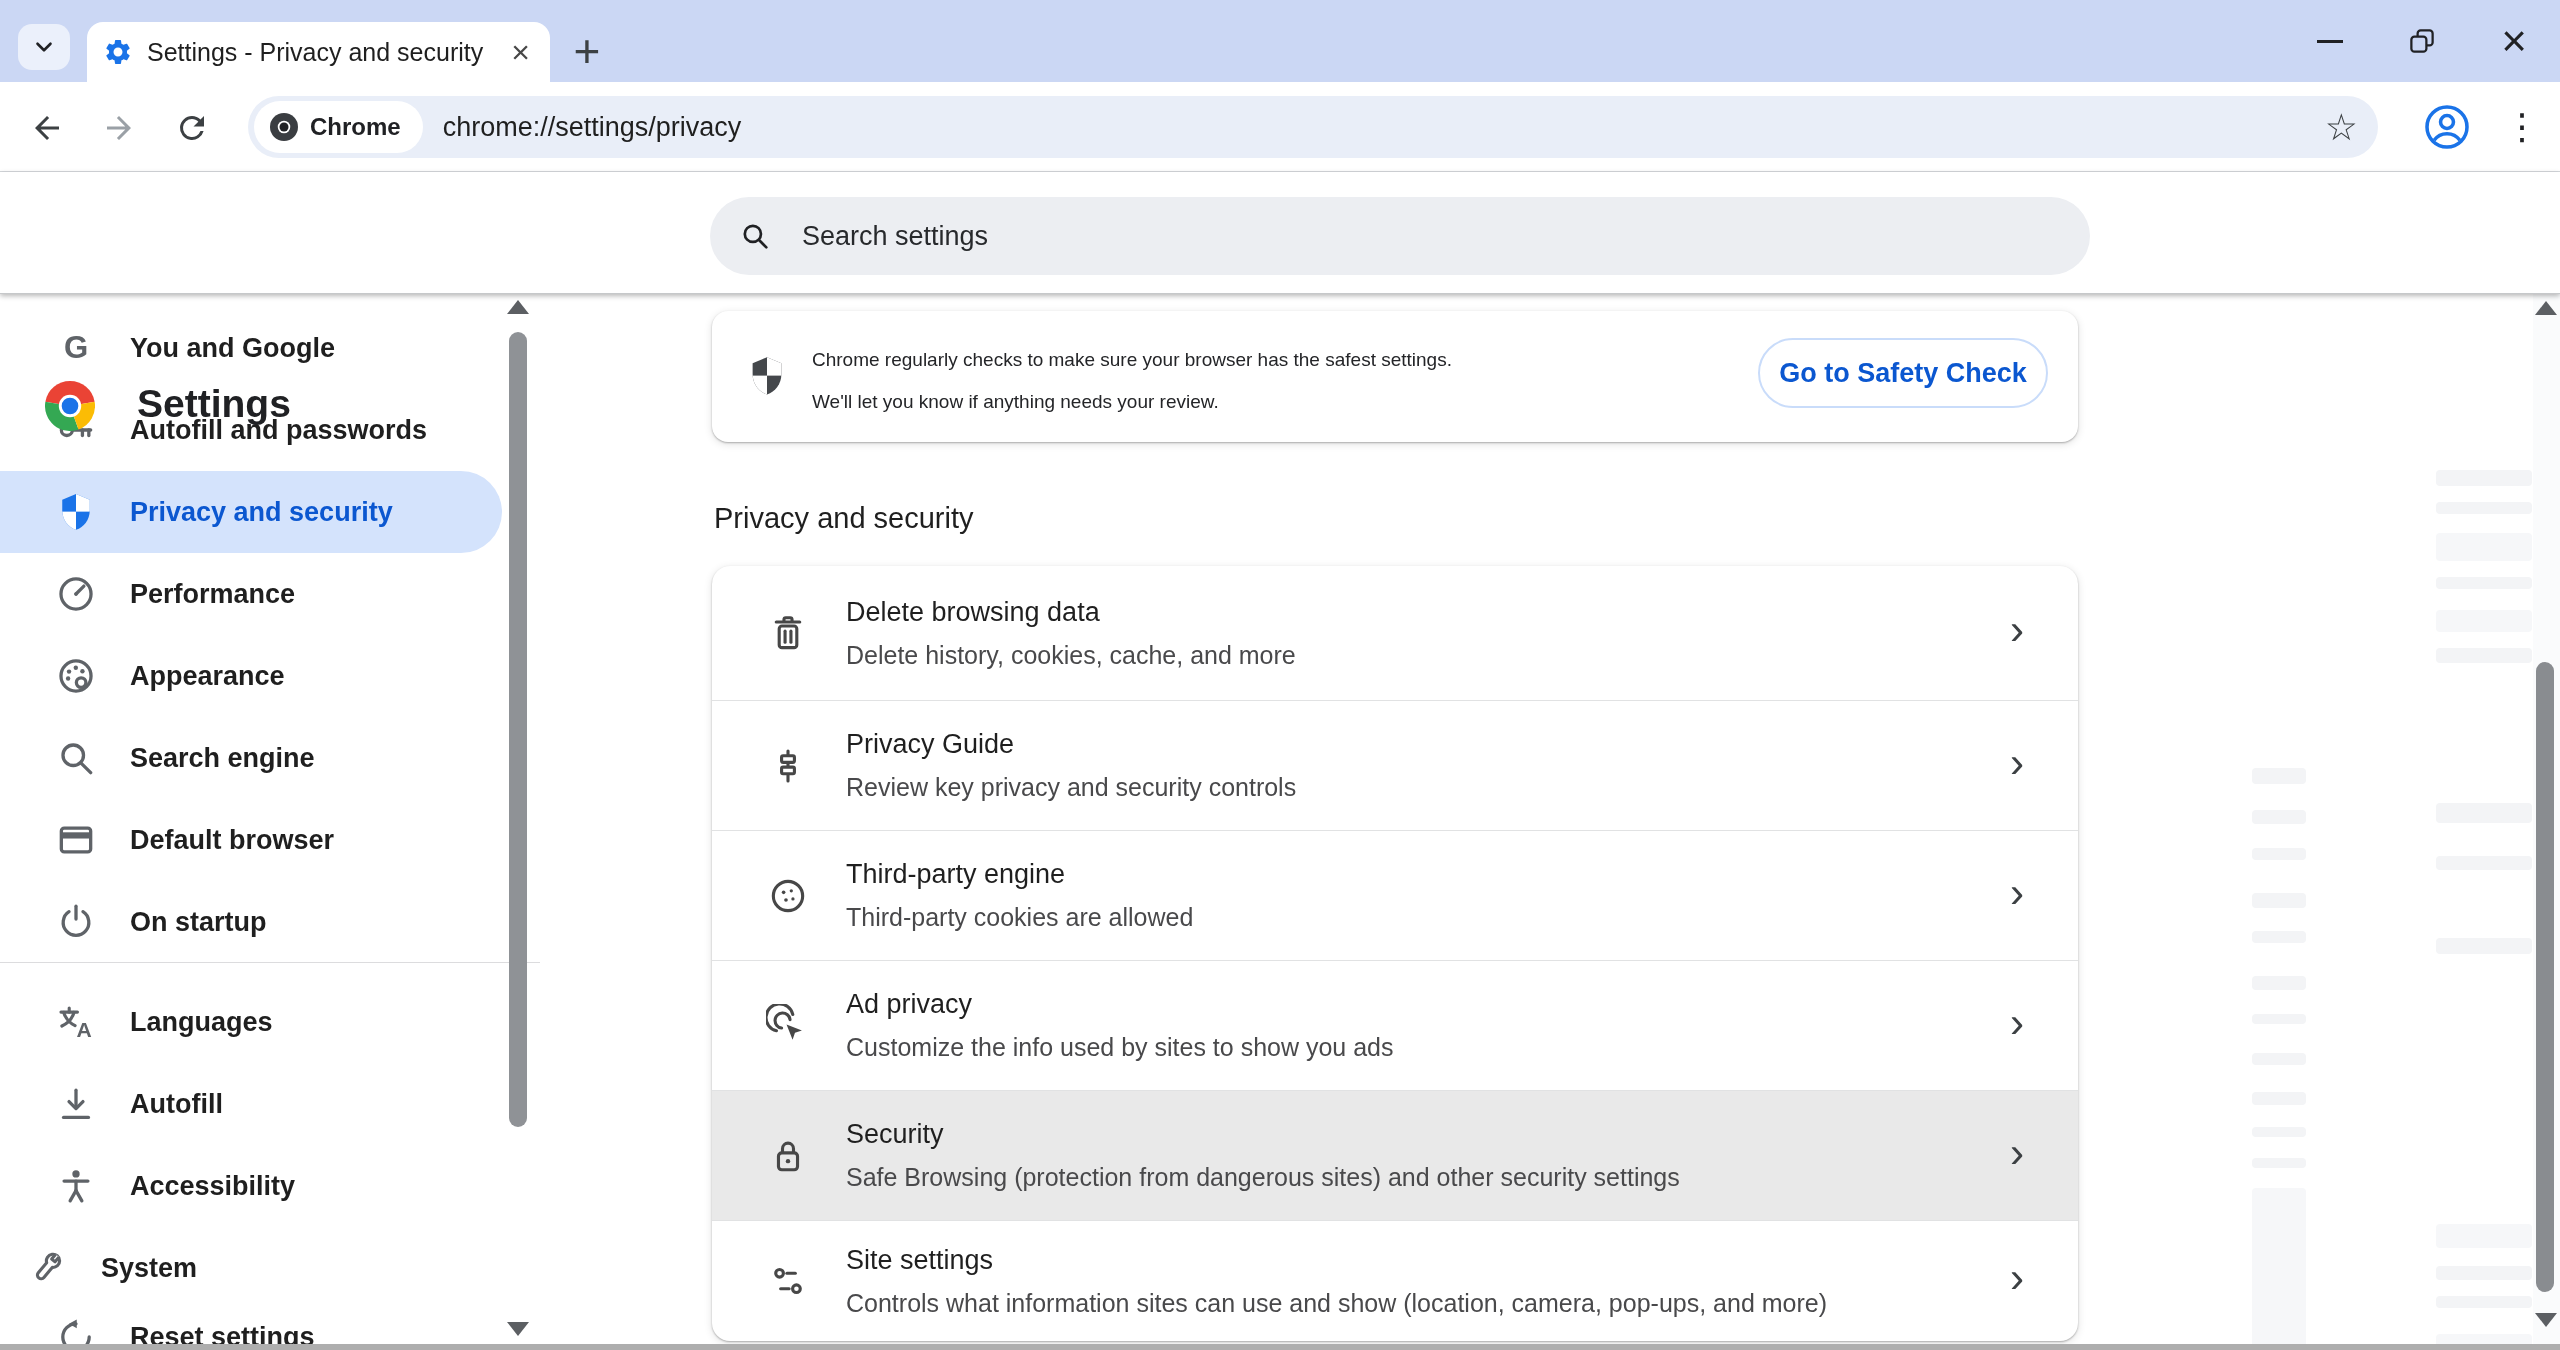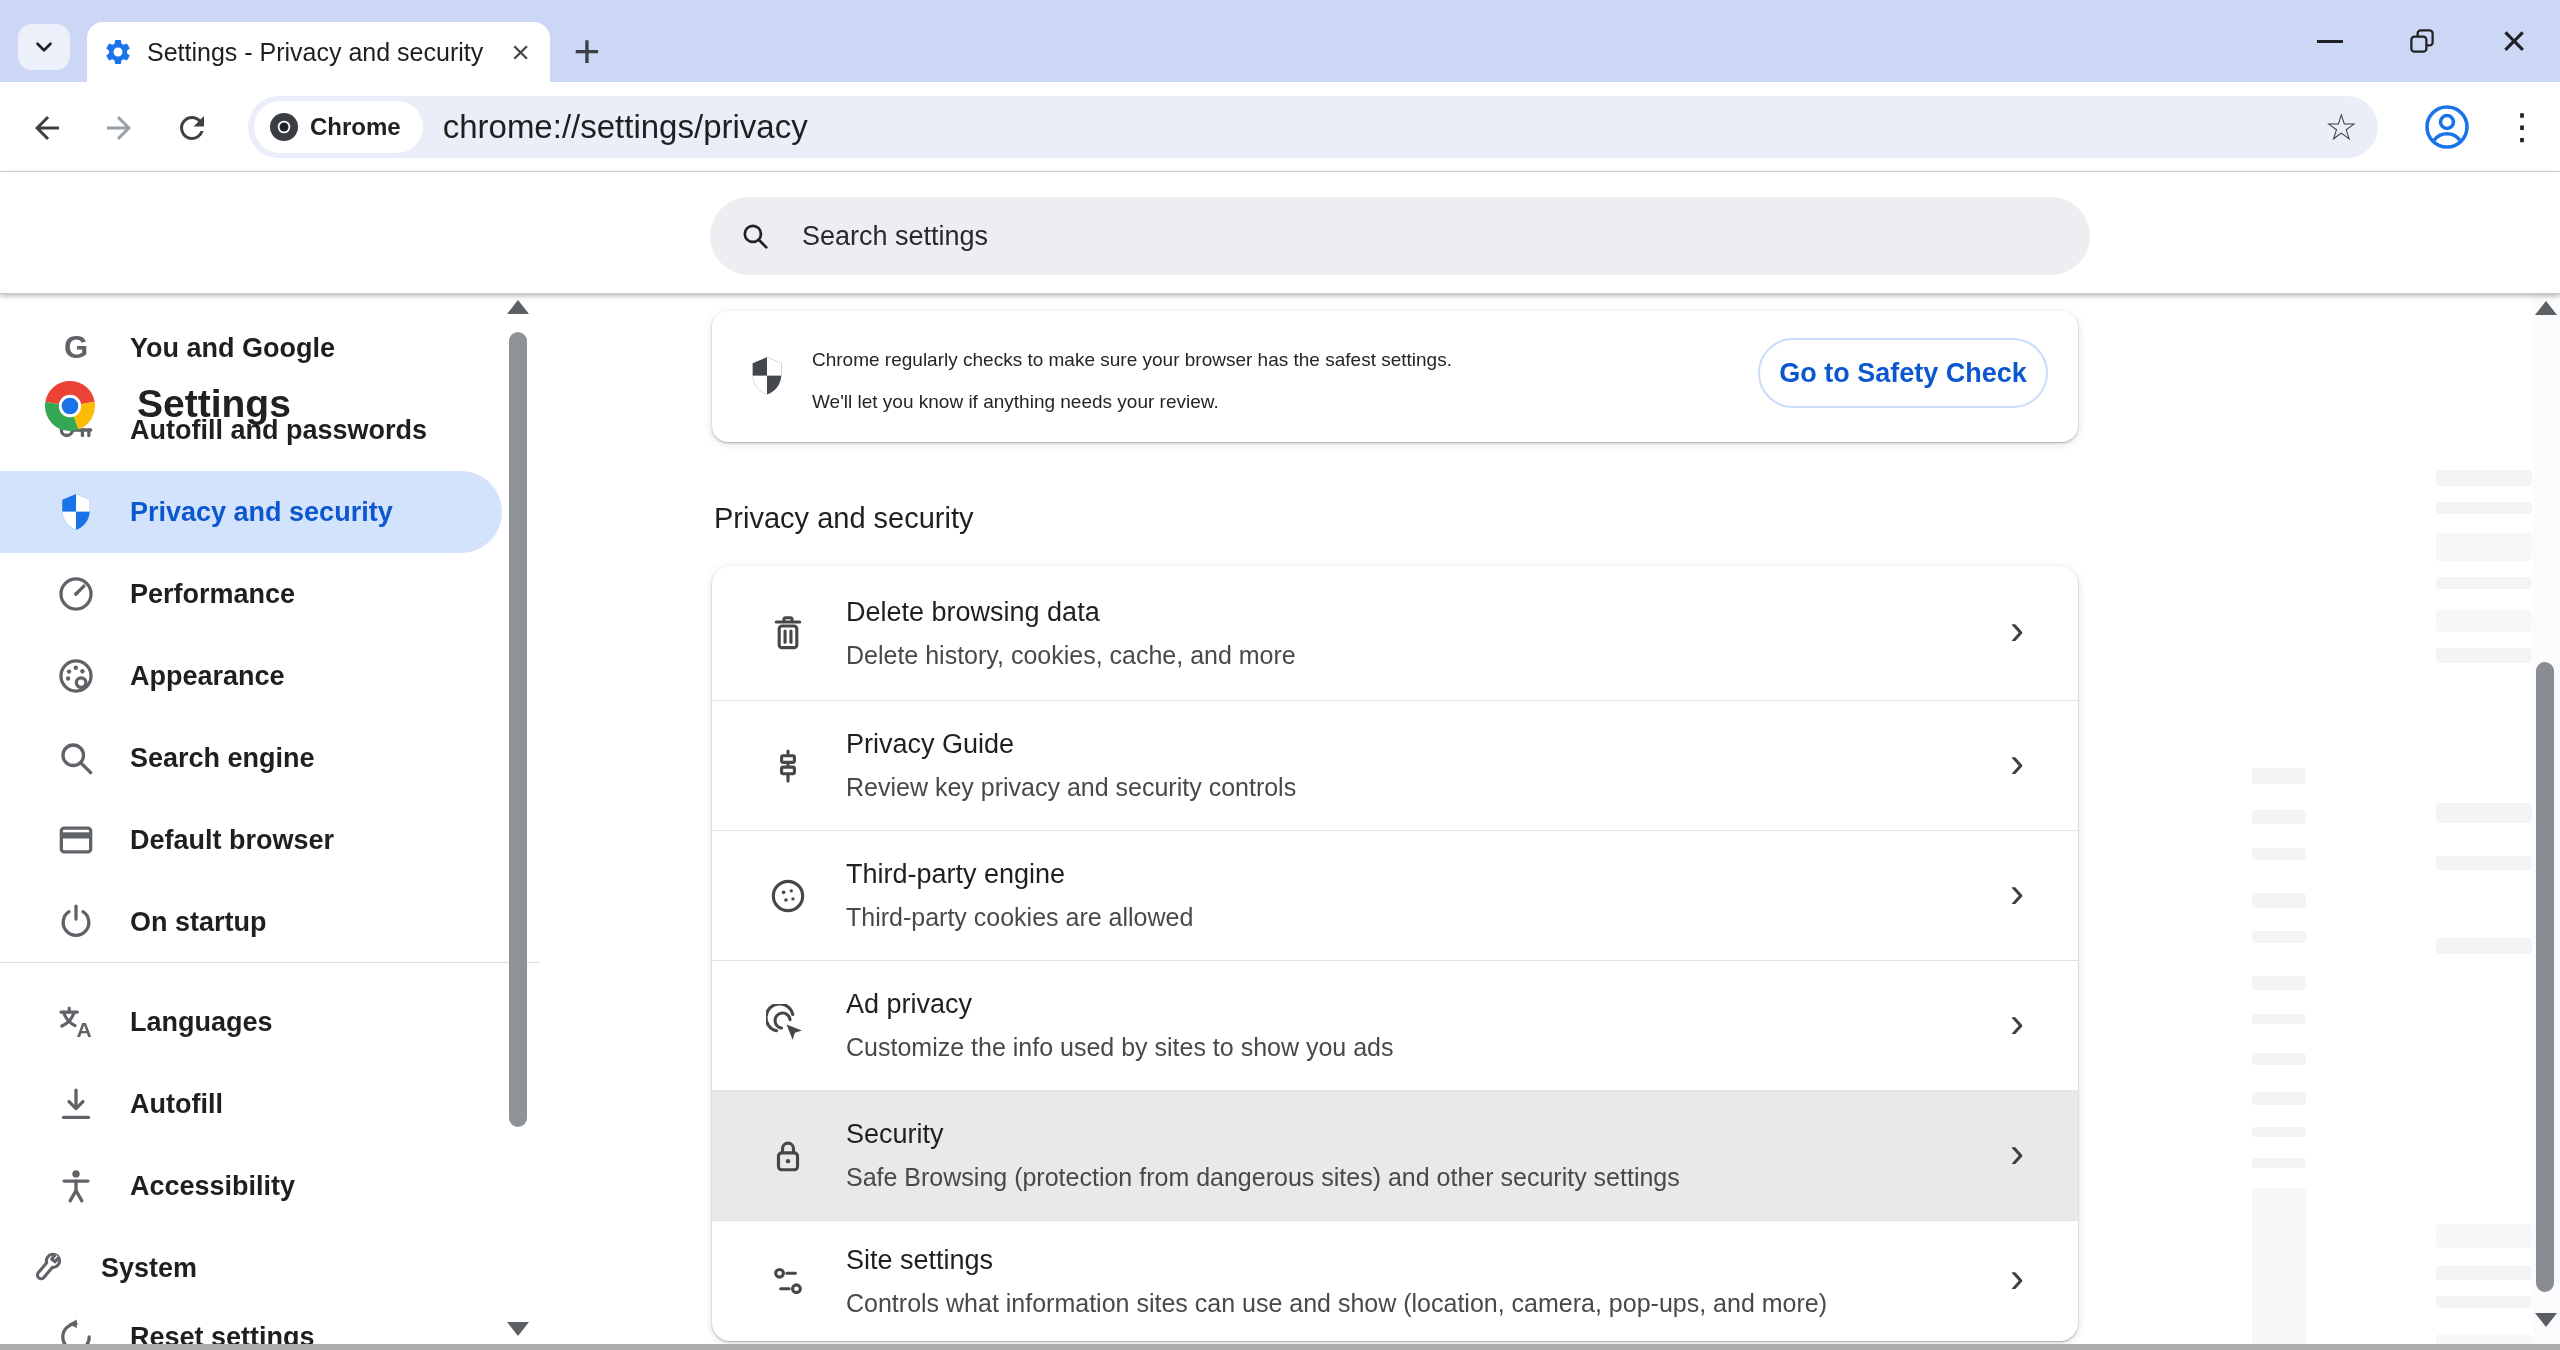--- a/index.html
+++ b/index.html
@@ -24,21 +24,21 @@
 
   
   .toolbar { position:absolute; left:0; top:82px; width:2560px; height:90px; background:#fff;
     border-bottom:1px solid #d5d8dc; }
   .nav-btn { position:absolute; top:24px; width:44px; height:44px; display:flex; align-items:center; justify-content:center; }
   .omnibox { position:absolute; left:248px; top:14px; width:2130px; height:62px; background:#e9eef8;
     border-radius:31px; display:flex; align-items:center; padding:0 20px 0 6px; }
   .site-chip { height:52px; margin-top:0; background:#fff; border-radius:26px; display:flex;
     align-items:center; gap:12px; padding:0 22px 0 16px; }
   .site-chip-label { font-size:24px; font-weight:700; color:#202124; }
-  .url-text { margin-left:20px; font-size:33px; color:#1f1f1f; flex:1; white-space:nowrap; }
+  .url-text { margin-left:20px; font-size:27px; color:#1f1f1f; flex:1; white-space:nowrap; }
   .star-btn { font-size:37px; color:#3c4043; line-height:1; }
   .avatar-btn { position:absolute; left:2422px; top:20px; width:50px; height:50px; }
   .kebab-btn { position:absolute; left:2502px; top:20px; width:40px; height:50px; display:flex;
     align-items:center; justify-content:center; font-size:36px; color:#202124; letter-spacing:0; }
 
   
   .settings-header { position:absolute; left:0; top:172px; width:2560px; height:122px; background:#fff;
     border-bottom:1px solid #c6c8ca; box-shadow:0 2px 5px rgba(0,0,0,.28); z-index:6; }
   .app-logo { position:absolute; left:45px; top:209px; }
   .app-title { position:absolute; left:137px; top:210px; font-size:39px; font-weight:600; color:#202124; }

